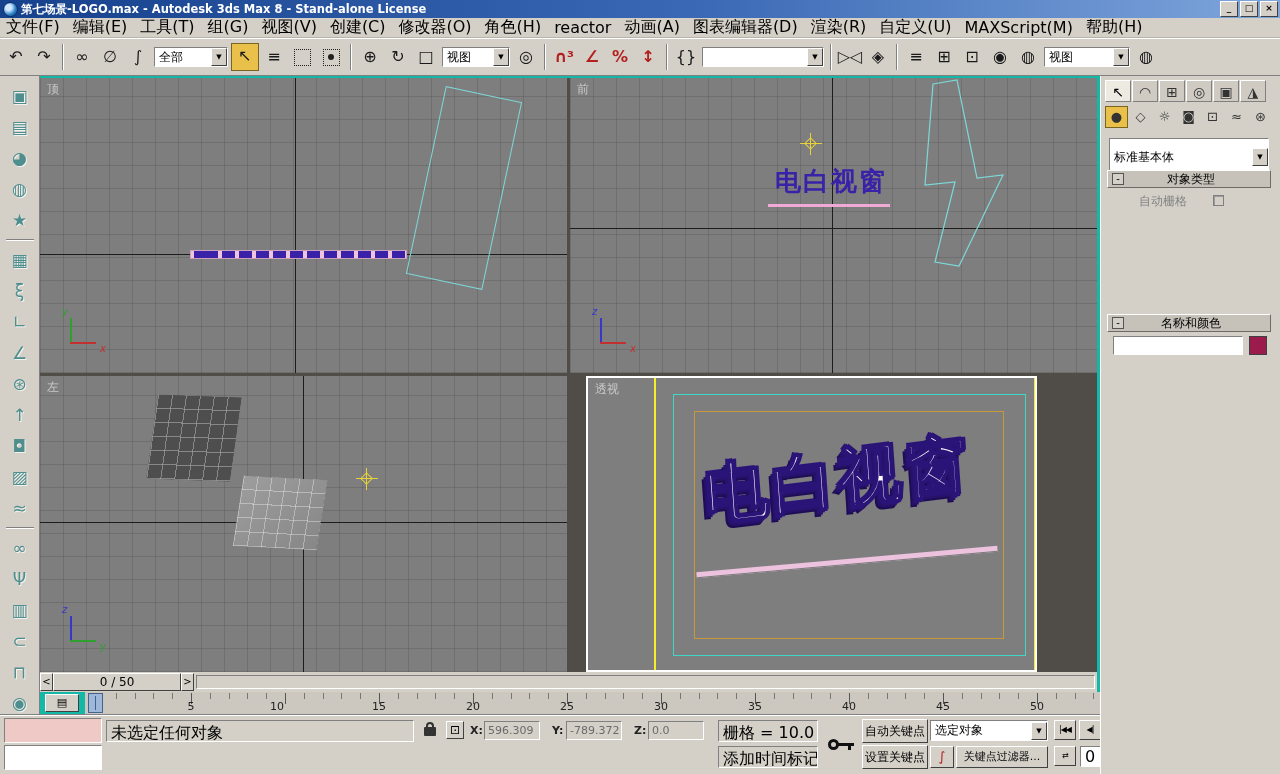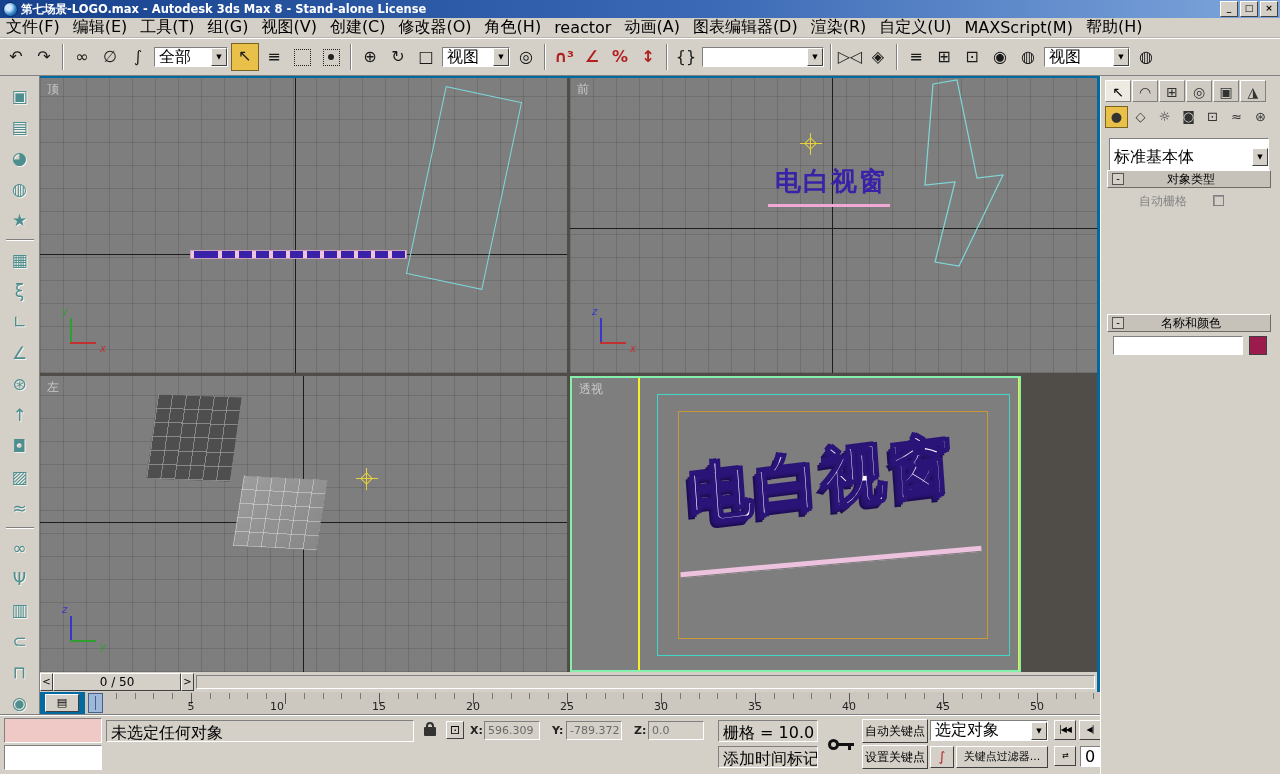--- a/index.html
+++ b/index.html
@@ -1,16 +1,16 @@
 <!DOCTYPE html>
 <html><head>
 <meta charset="utf-8">
 <style>
   html,body{margin:0;padding:0;background:#555;}
-  #root{position:relative;width:1280px;height:774px;background:#0369a1;
+  #root{position:relative;width:1280px;height:774px;background:#14b8a6;
         font-family:"DejaVu Sans","Liberation Sans",sans-serif;font-size:12px;color:#000;
         overflow:hidden;user-select:none;}
   .abs{position:absolute;}
   
   #titlebar{left:0;top:0;width:1280px;height:18px;
     background:linear-gradient(90deg,#16418C 0%,#3B69B5 55%,#7EA6DC 100%);
     color:#fff;display:flex;align-items:center;padding:0 2px;box-sizing:border-box;}
   #app-icon{width:13px;height:13px;border-radius:50%;margin:0 3px 0 1px;
     background:radial-gradient(circle at 35% 35%,#cfe8ff 0 25%,#2d7fc4 60%,#0a3a72 100%);
     border:1px solid #09306a;}
@@ -31,21 +31,21 @@
   .tool{min-width:26px;height:26px;line-height:26px;text-align:center;font-size:16px;color:#1a1a1a;}
   .tool.active{background:#E8C04A;border:1px solid #7a6420;line-height:24px;}
   .tool.red{color:#B22020;font-weight:bold;}
   .vsep{min-width:1px;width:1px;height:26px;background:#808080;border-right:1px solid #fff;margin:0 3px;}
   .marquee{min-width:15px;width:15px;height:15px;border:1px dotted #222;margin:5px 5px;}
   .marquee.dotc{position:relative;}
   .marquee.dotc::after{content:"";position:absolute;left:4px;top:4px;width:6px;height:6px;
     border-radius:50%;background:#222;}
   .dd{display:flex;align-items:center;height:20px;background:#fff;
     border:1px solid;border-color:#808080 #fff #fff #808080;box-sizing:border-box;margin:0 3px;}
-  .dd-text{flex:1;padding:0 4px;font-size:16px;white-space:nowrap;overflow:hidden;}
+  .dd-text{flex:1;padding:0 4px;font-size:12px;white-space:nowrap;overflow:hidden;}
   .dd-btn{width:16px;height:18px;background:#D4D0C8;border:1px solid;
     border-color:#fff #404040 #404040 #fff;box-sizing:border-box;font-size:7px;
     display:flex;align-items:center;justify-content:center;}
   
   #sidebar{left:0;top:76px;width:40px;height:638px;background:#D4D0C8;
     border-right:1px solid #808080;display:flex;flex-direction:column;align-items:center;
     padding-top:8px;box-sizing:border-box;gap:7px;}
   .side-icon{width:26px;height:24px;color:#4E8E8E;font-size:17px;line-height:24px;
     text-align:center;text-shadow:1px 1px 0 #f4f2ee;}
   .side-sep{width:28px;height:0;border-top:1px solid #808080;border-bottom:1px solid #fff;
@@ -305,22 +305,22 @@
           <span class="diam"></span>
         </span>
       <div class="trip" style="left:18px;top:232px;">
         <span class="arm-v" style="background:#3838C8;"></span>
         <span class="arm-h" style="background:#2FA02F;"></span>
         <span class="lab-v" style="color:#3838C8;">z</span>
         <span class="lab-h" style="color:#2FA02F;">y</span>
       </div>
     </div>
 
-    <div class="viewport" style="left:530px;top:298px;width:451px;height:296px;
-         background-image:none;border:2px solid #86efac;box-sizing:border-box;">
+    <div class="viewport" style="left:546px;top:298px;width:451px;height:296px;
+         background-image:none;border:2px solid #ffffff;box-sizing:border-box;">
       <span class="vp-label">透视</span>
       <div class="abs" style="left:66px;top:0;bottom:0;width:2px;background:#F6EE28;"></div>
       <div class="abs" style="left:446px;top:0;bottom:0;width:2px;background:#F6EE28;"></div>
       <div class="quad" style="left:85px;top:16px;width:353px;height:262px;border:1px solid #3FD8C8;"></div>
       <div class="quad" style="left:106px;top:33px;width:310px;height:228px;border:1px solid #C89838;"></div>
       <span id="persp-text" style="left:116px;top:58px;">电白视窗</span>
       <div class="abs" style="left:108px;top:181px;width:302px;height:5px;background:#ECC2DE;
            border-bottom:1px solid #7a7a7a;transform:rotate(-5deg);"></div>
     </div>
   </div>

